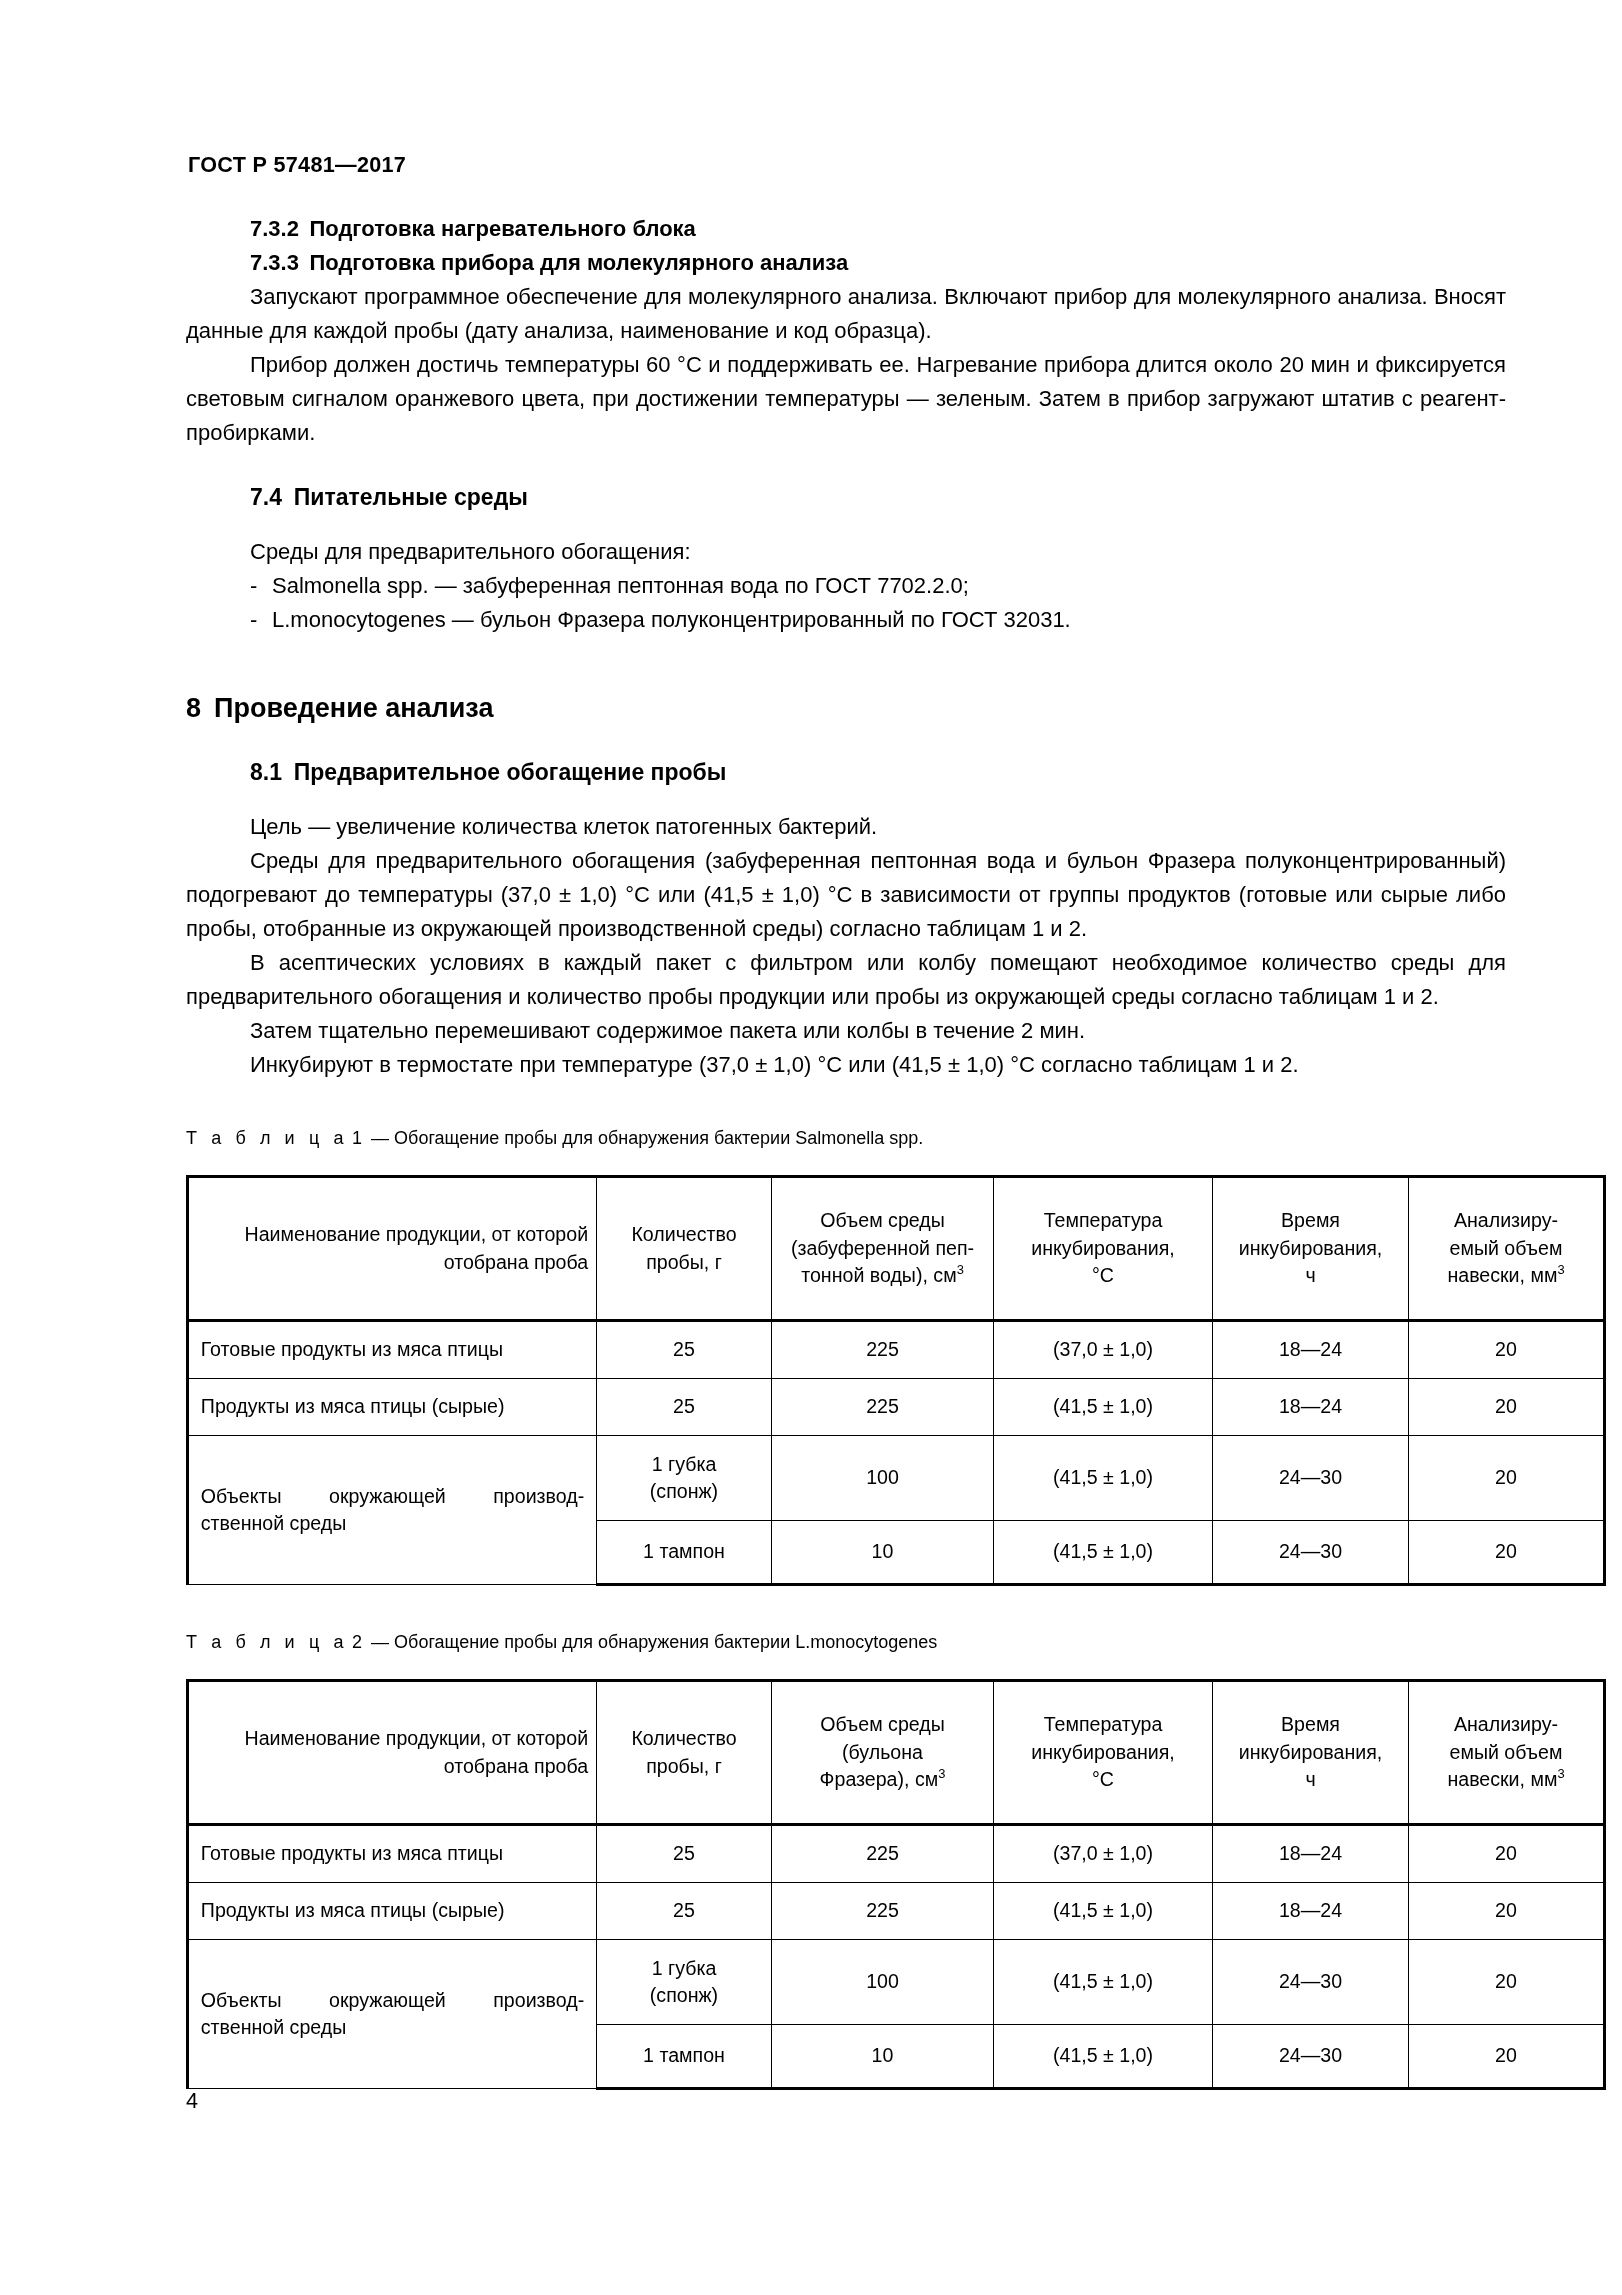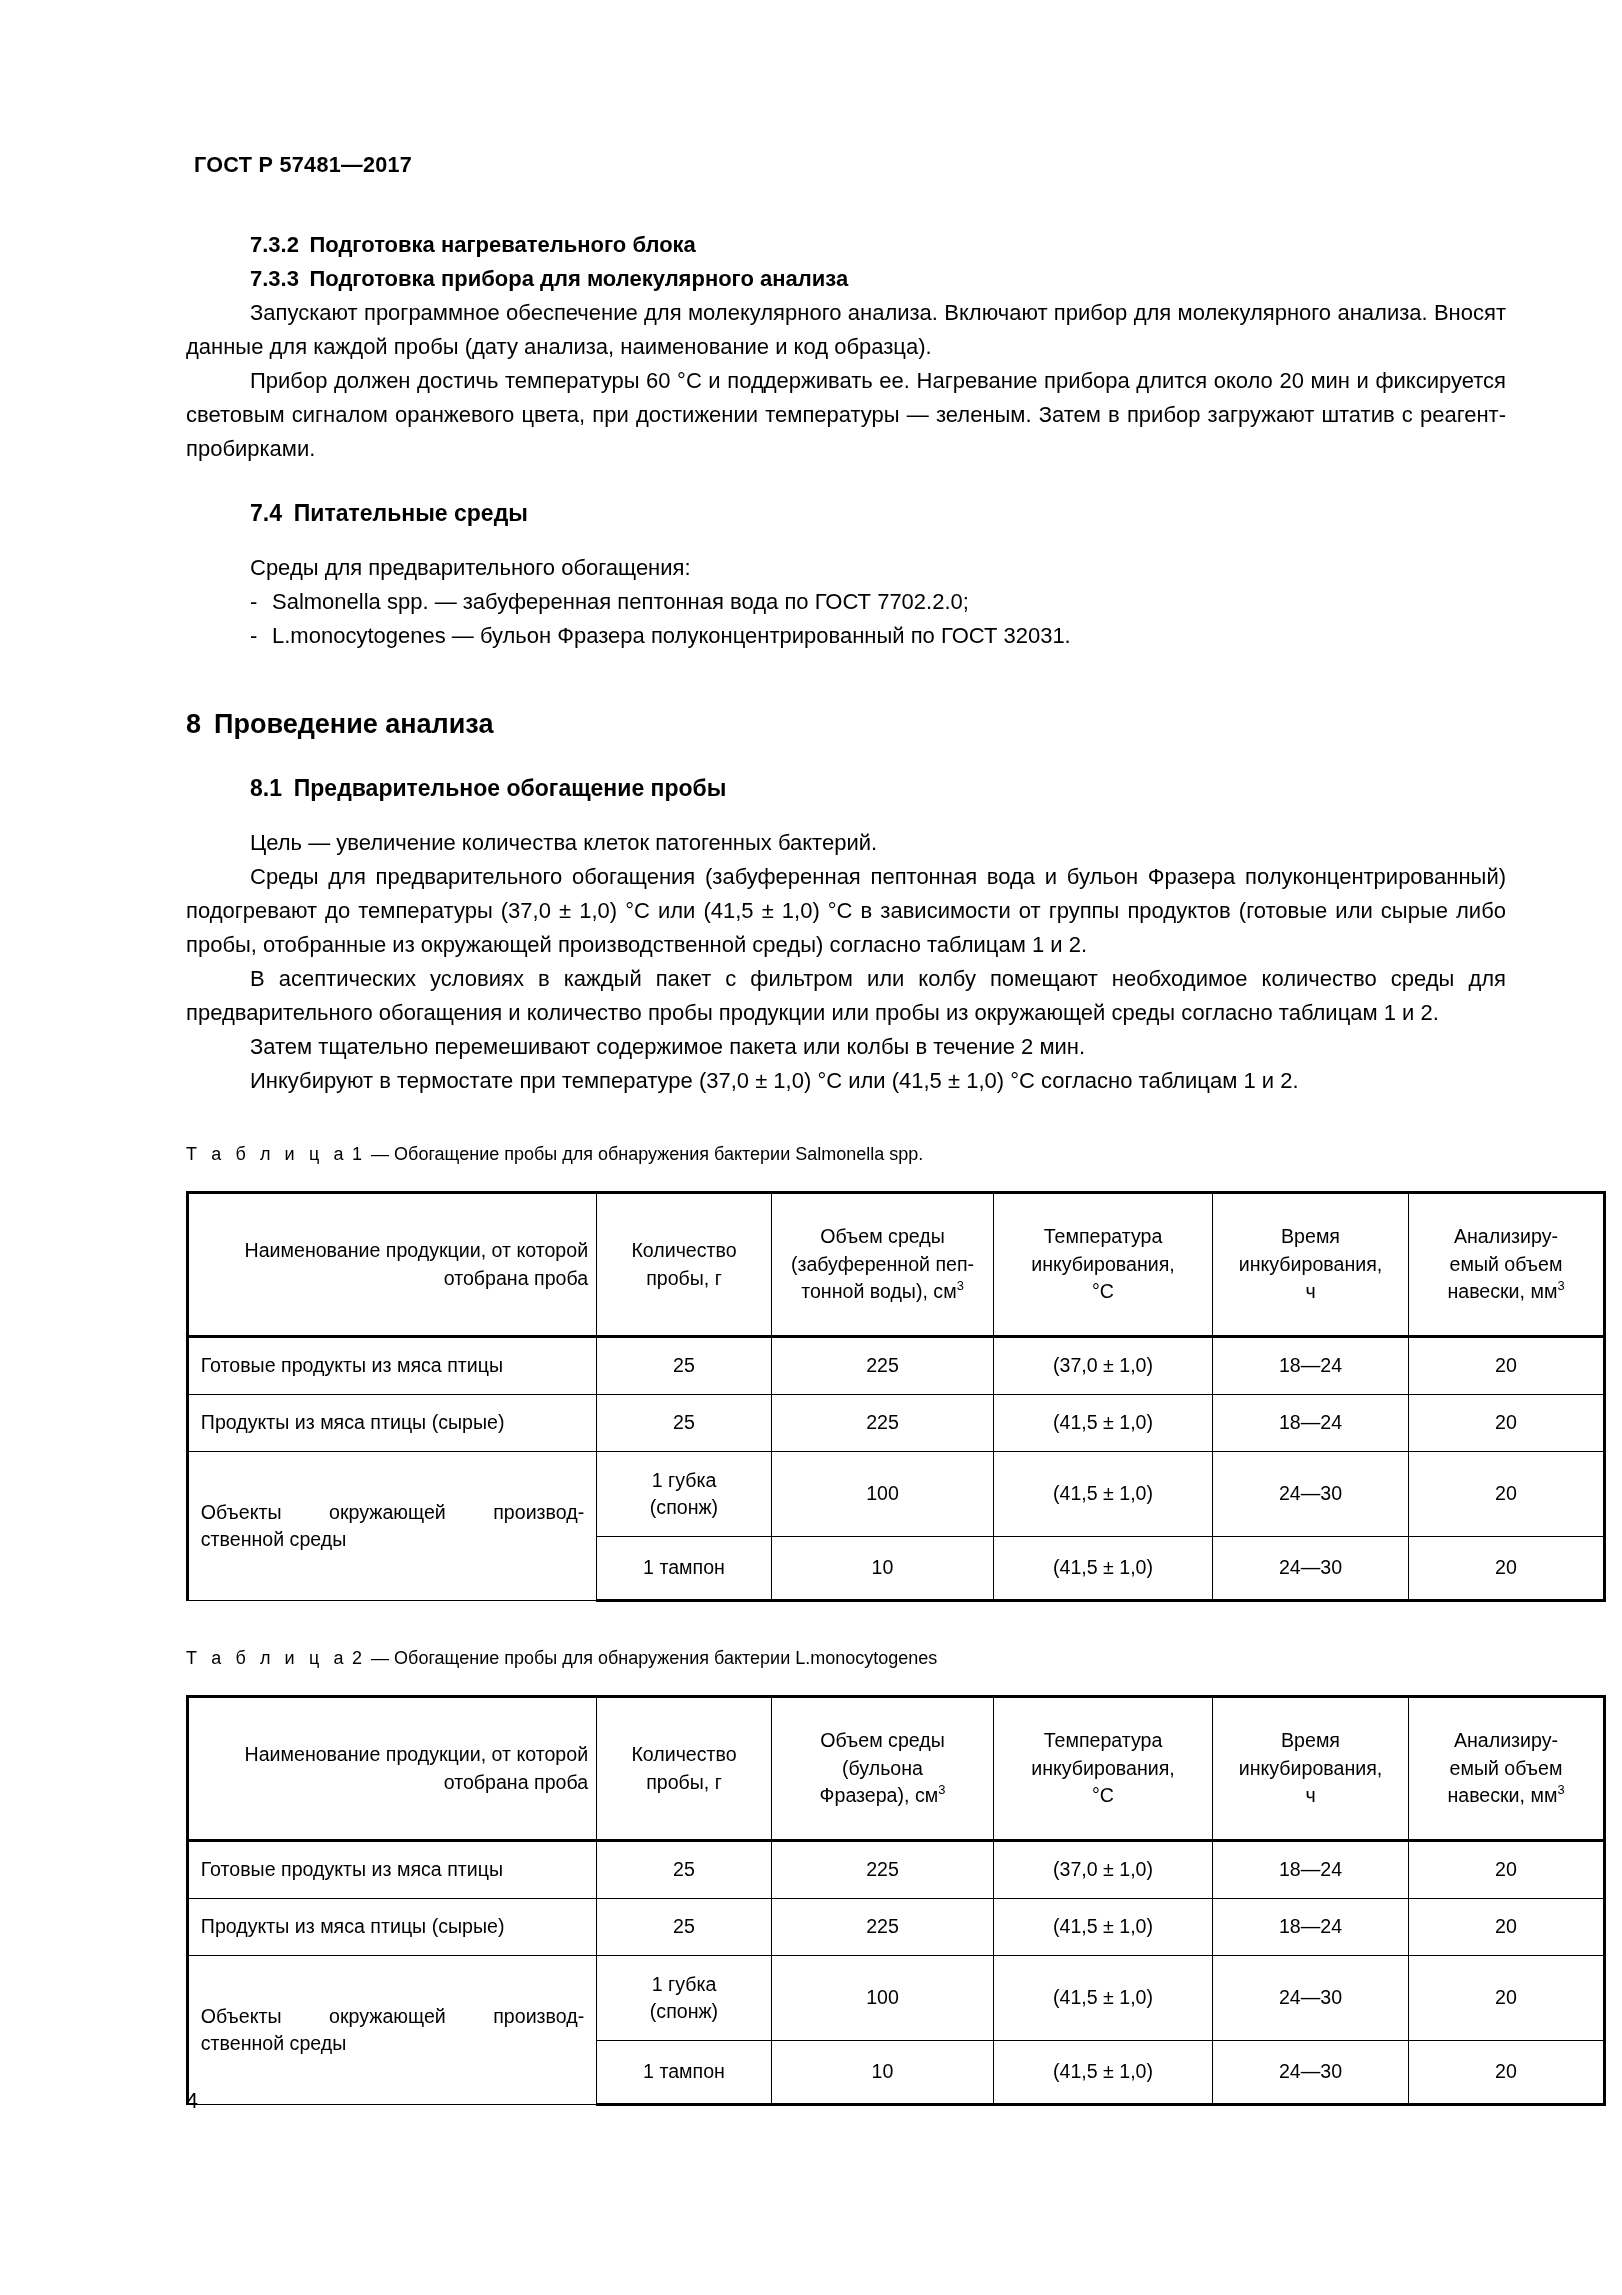--- a/index.html
+++ b/index.html
@@ -14,32 +14,32 @@
     background: #ffffff;
     font-family: "Liberation Sans", sans-serif;
     color: #000000;
     box-sizing: border-box;
     overflow: hidden;
   }
 
   
   .running-head {
     position: absolute;
-    left: 194px;
+    left: 188px;
     top: 152px;
     font-size: 21.6px;
     font-weight: bold;
     letter-spacing: 0.3px;
   }
 
   
   .col {
     position: absolute;
     left: 186px;
-    top: 228px;
+    top: 212px;
     width: 1320px;
   }
 
   p, .hd {
     margin: 0;
     font-size: 22px;
     line-height: 34px;
     text-align: justify;
     text-justify: inter-word;
   }

